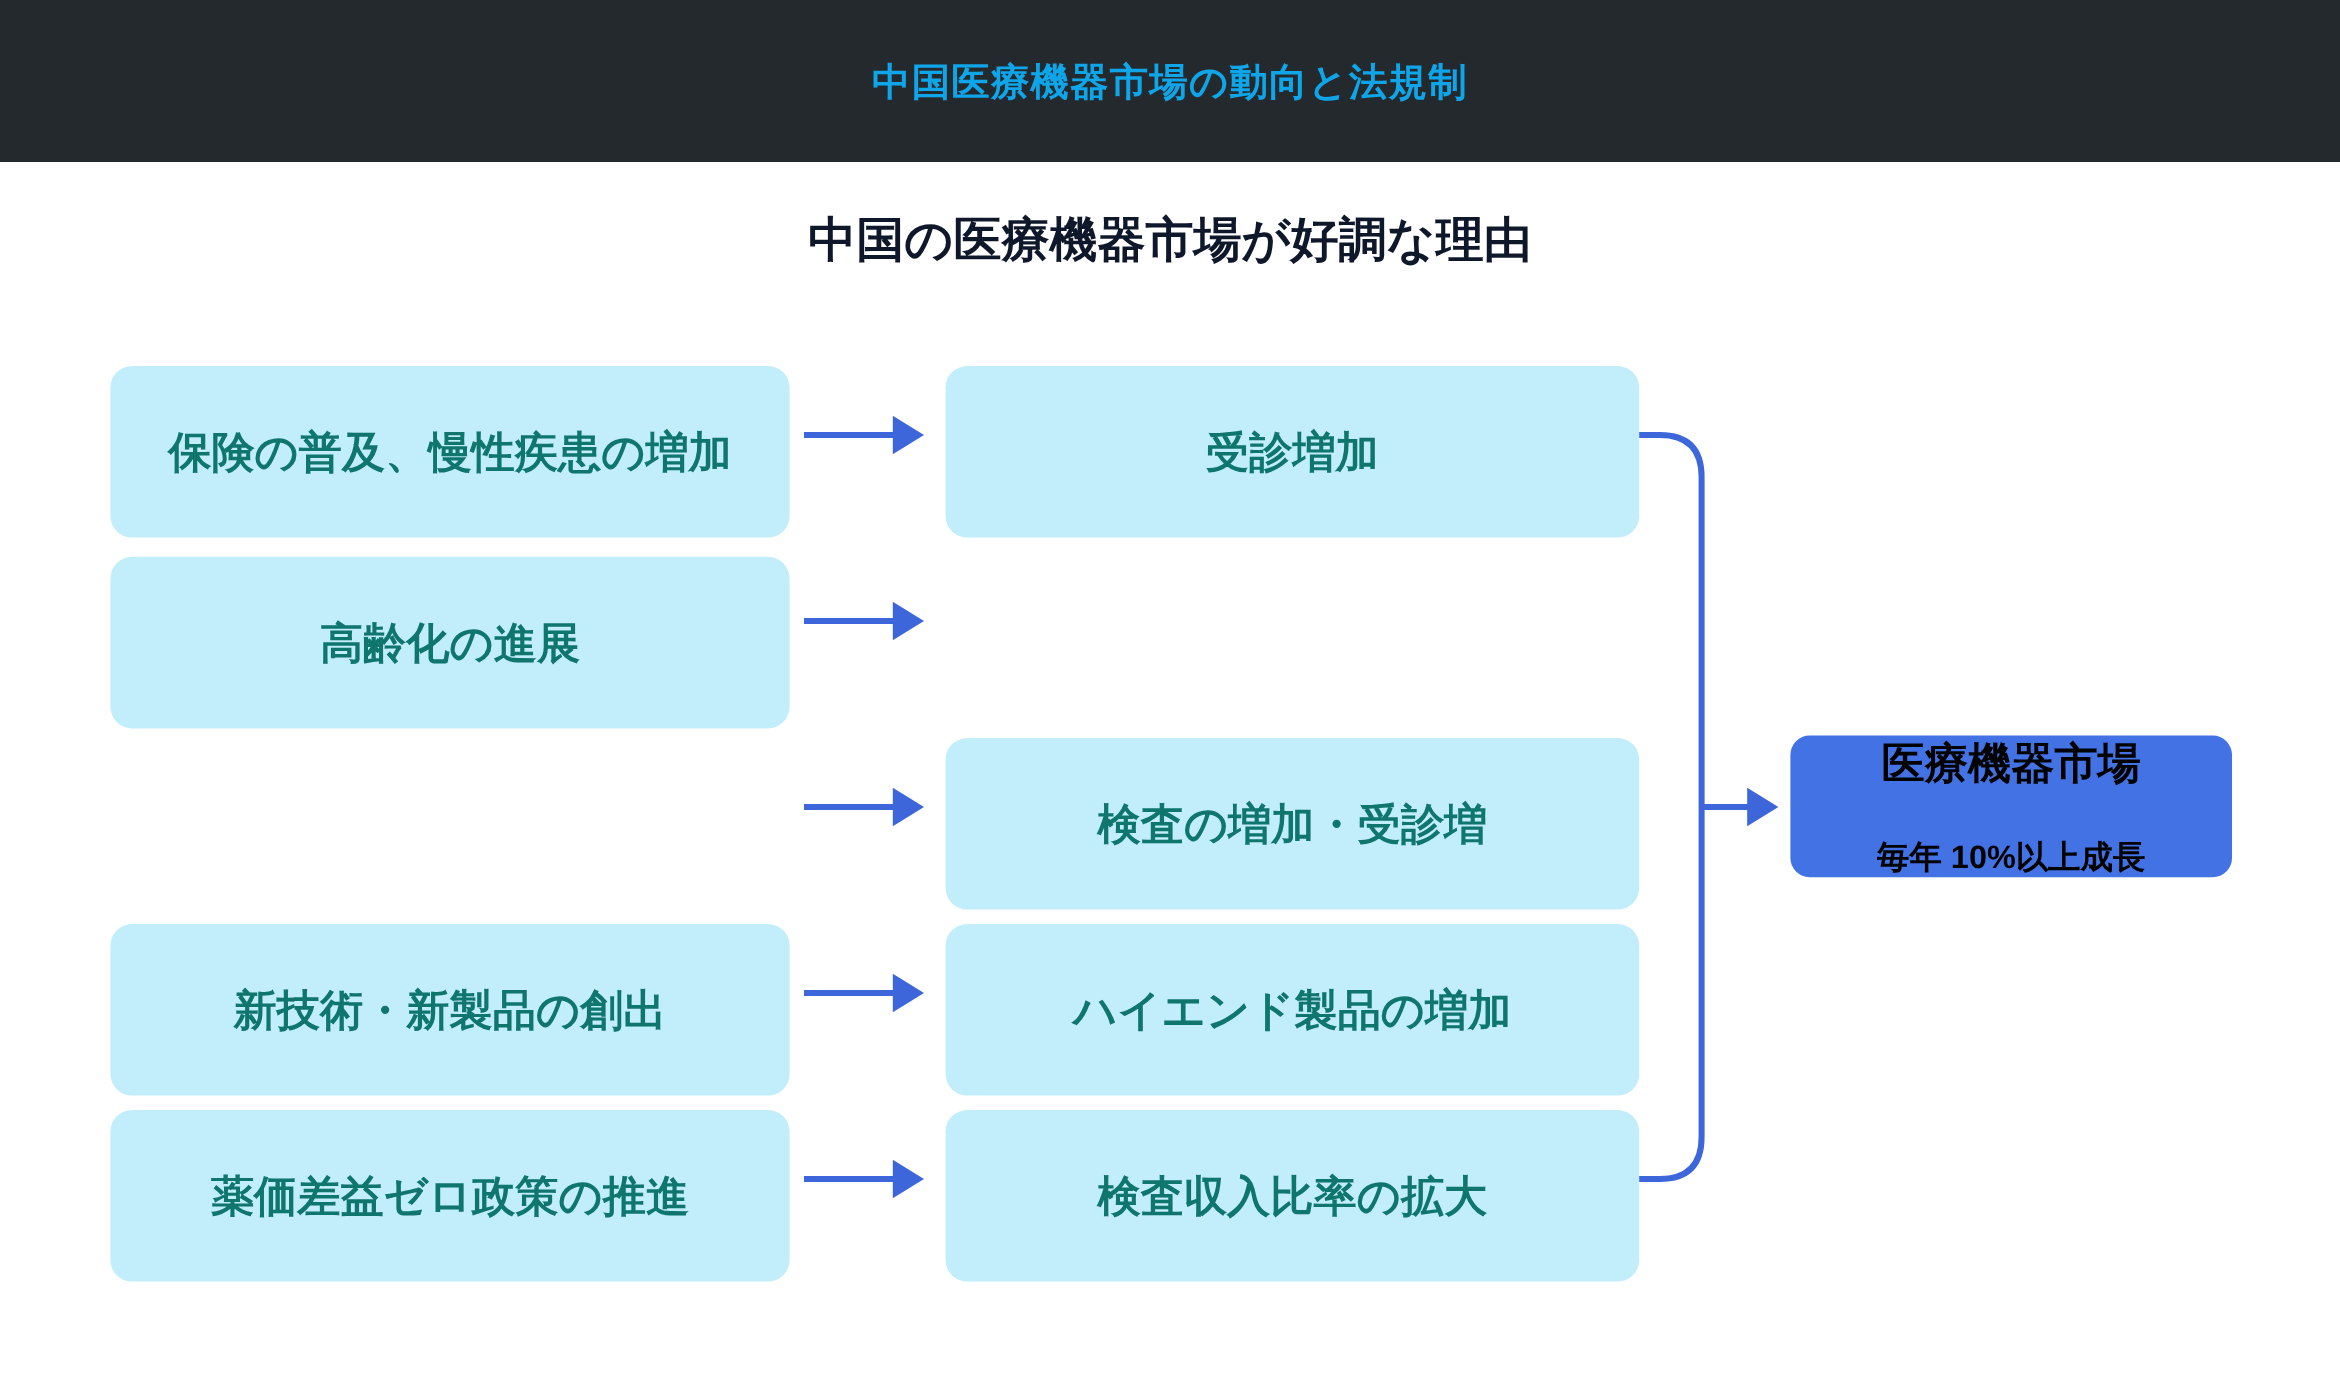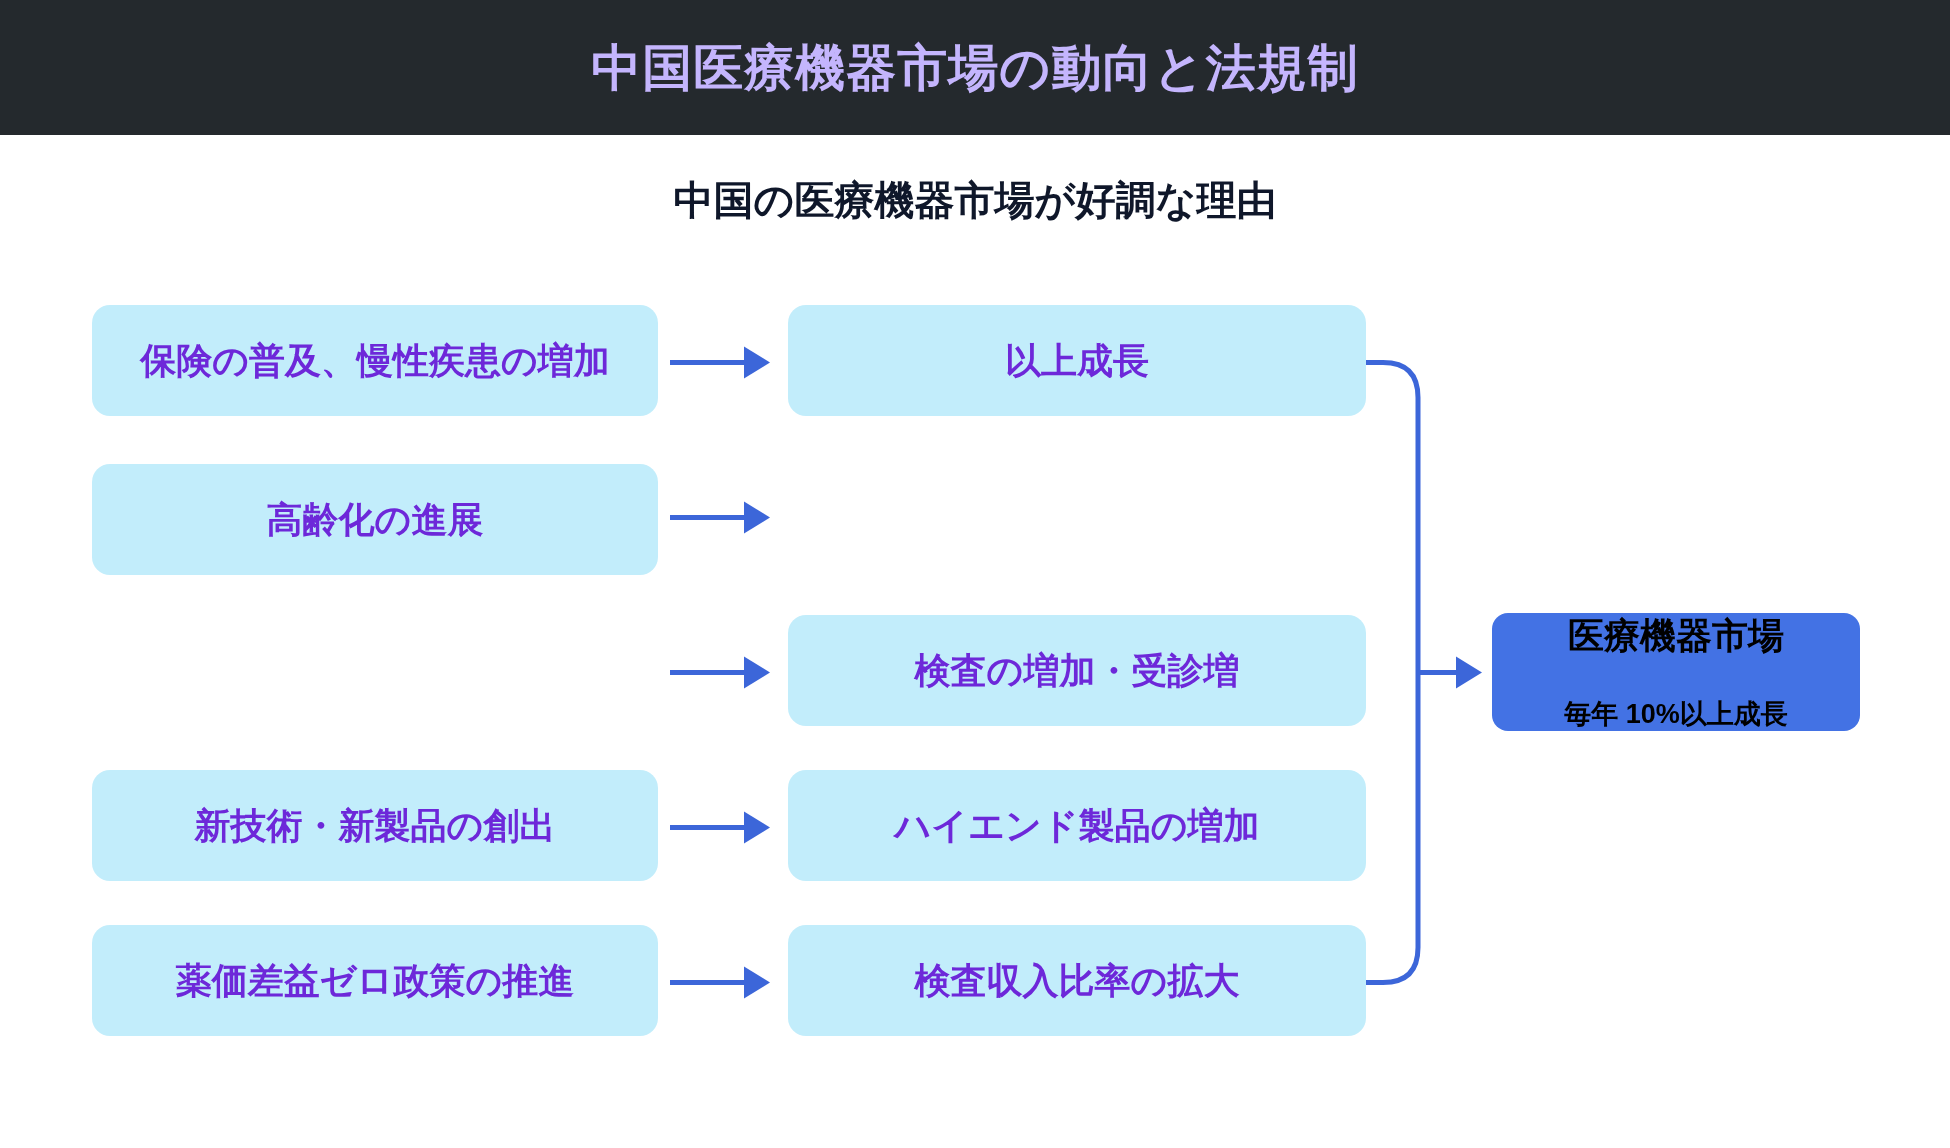--- a/index.html
+++ b/index.html
@@ -18,44 +18,44 @@
     overflow:hidden;
   }
   .topbar{
     position:absolute;left:0;top:0;
     width:1950px;height:135px;
     background:var(--header-dark);
     display:flex;align-items:center;justify-content:center;
   }
   .page-title{
     margin:0;
-    color:#c4b5fd;
-    font-size:50px;
+    color:#0ea5e9;
+    font-size:32px;
     font-weight:700;
     letter-spacing:1px;
     line-height:1;
   }
   .subtitle{
     position:absolute;left:0;top:180px;
     width:1950px;
     margin:0;
     text-align:center;
     color:#0f172a;
     font-size:40px;
     font-weight:700;
     line-height:1;
   }
   .box{
     position:absolute;
-    height:111px;
+    height:143px;
     background:var(--box-cyan);
     border-radius:18px;
     display:flex;align-items:center;justify-content:center;
     text-align:center;
-    color:#6d28d9;
+    color:#0f766e;
     font-size:36px;
     font-weight:700;
     line-height:1.15;
   }
   .cause{left:92px;width:566px;}
   .effect{left:788px;width:578px;}
   .r0{top:305px}.r1{top:464px}.r2{top:615px}.r3{top:770px}.r4{top:925px}
   .connectors{
     position:absolute;left:0;top:0;
     width:1950px;height:1148px;
@@ -98,21 +98,21 @@
     <span>高齢化の進展</span>
   </div>
   <div class="box cause r4">
     <span>薬価差益ゼロ政策の推進</span>
   </div>
   <div class="box cause r3">
     <span>新技術・新製品の創出</span>
   </div>
 
   <div class="box effect r0">
-    <span>以上成長</span>
+    <span>受診増加</span>
   </div>
   <div class="box effect r2">
     <span>検査の増加・受診増</span>
   </div>
   <div class="box effect r3">
     <span>ハイエンド製品の増加</span>
   </div>
   <div class="box effect r4">
     <span>検査収入比率の拡大</span>
   </div>

